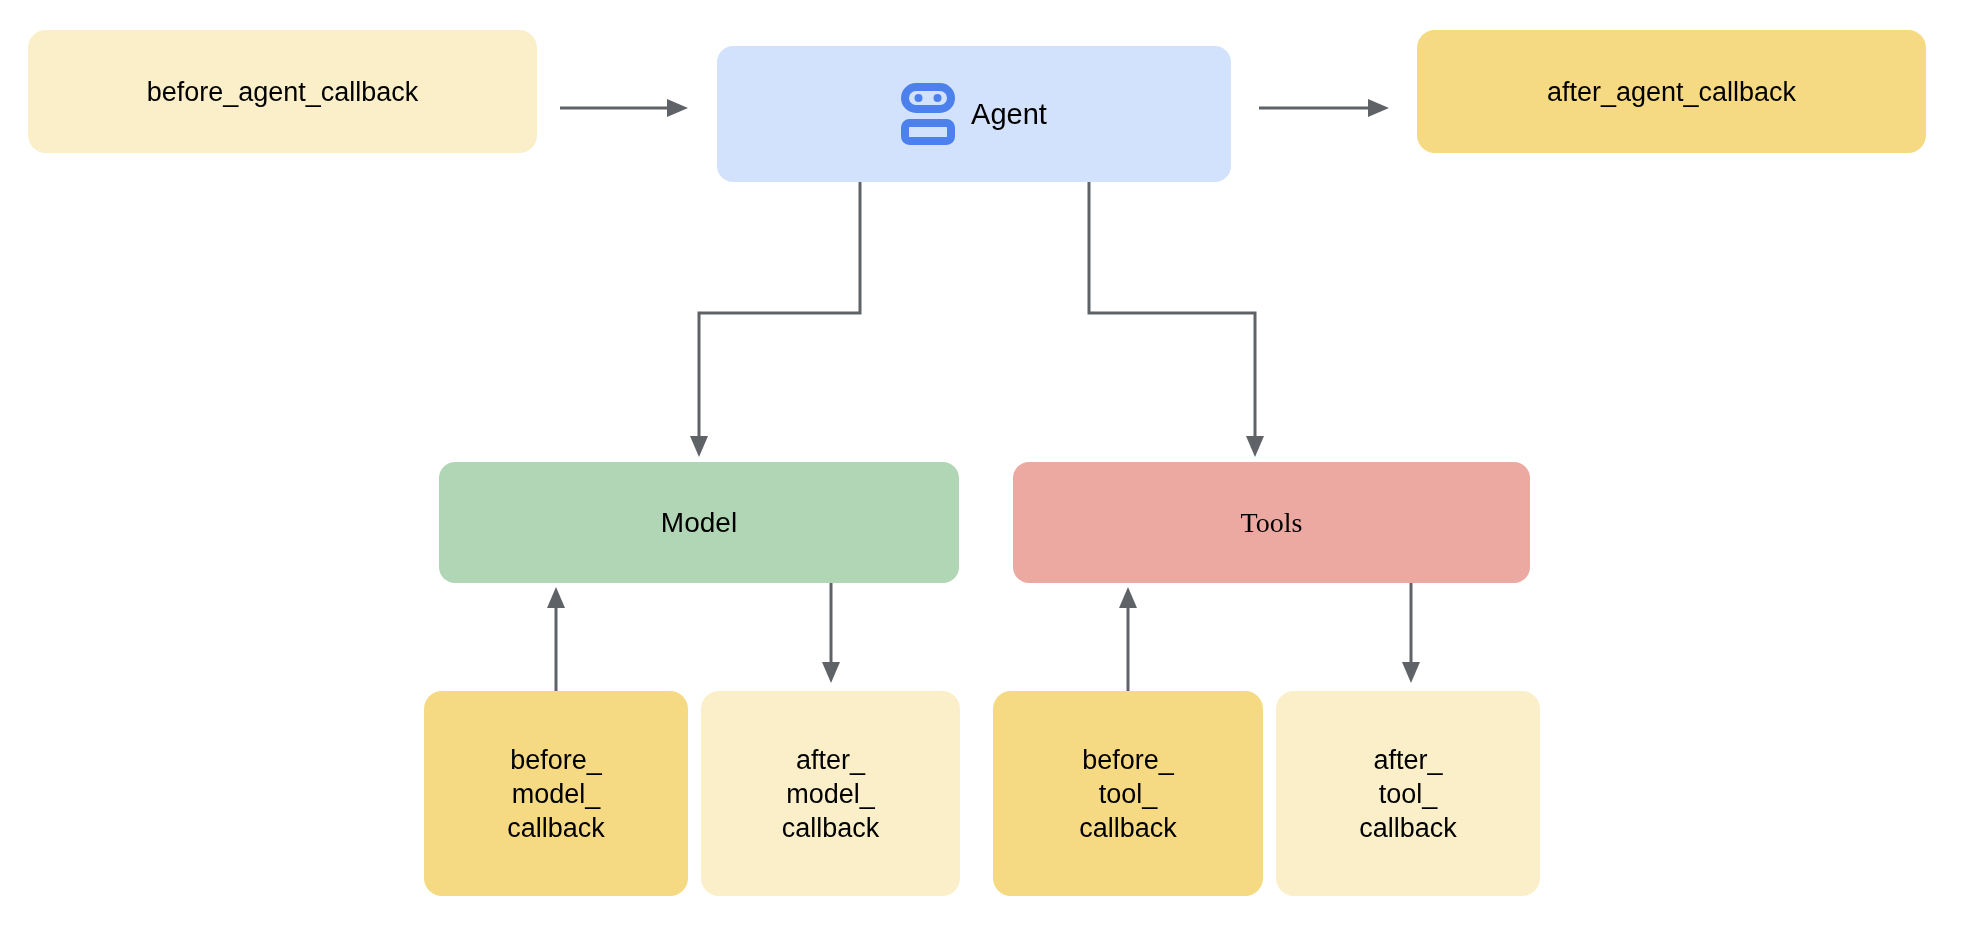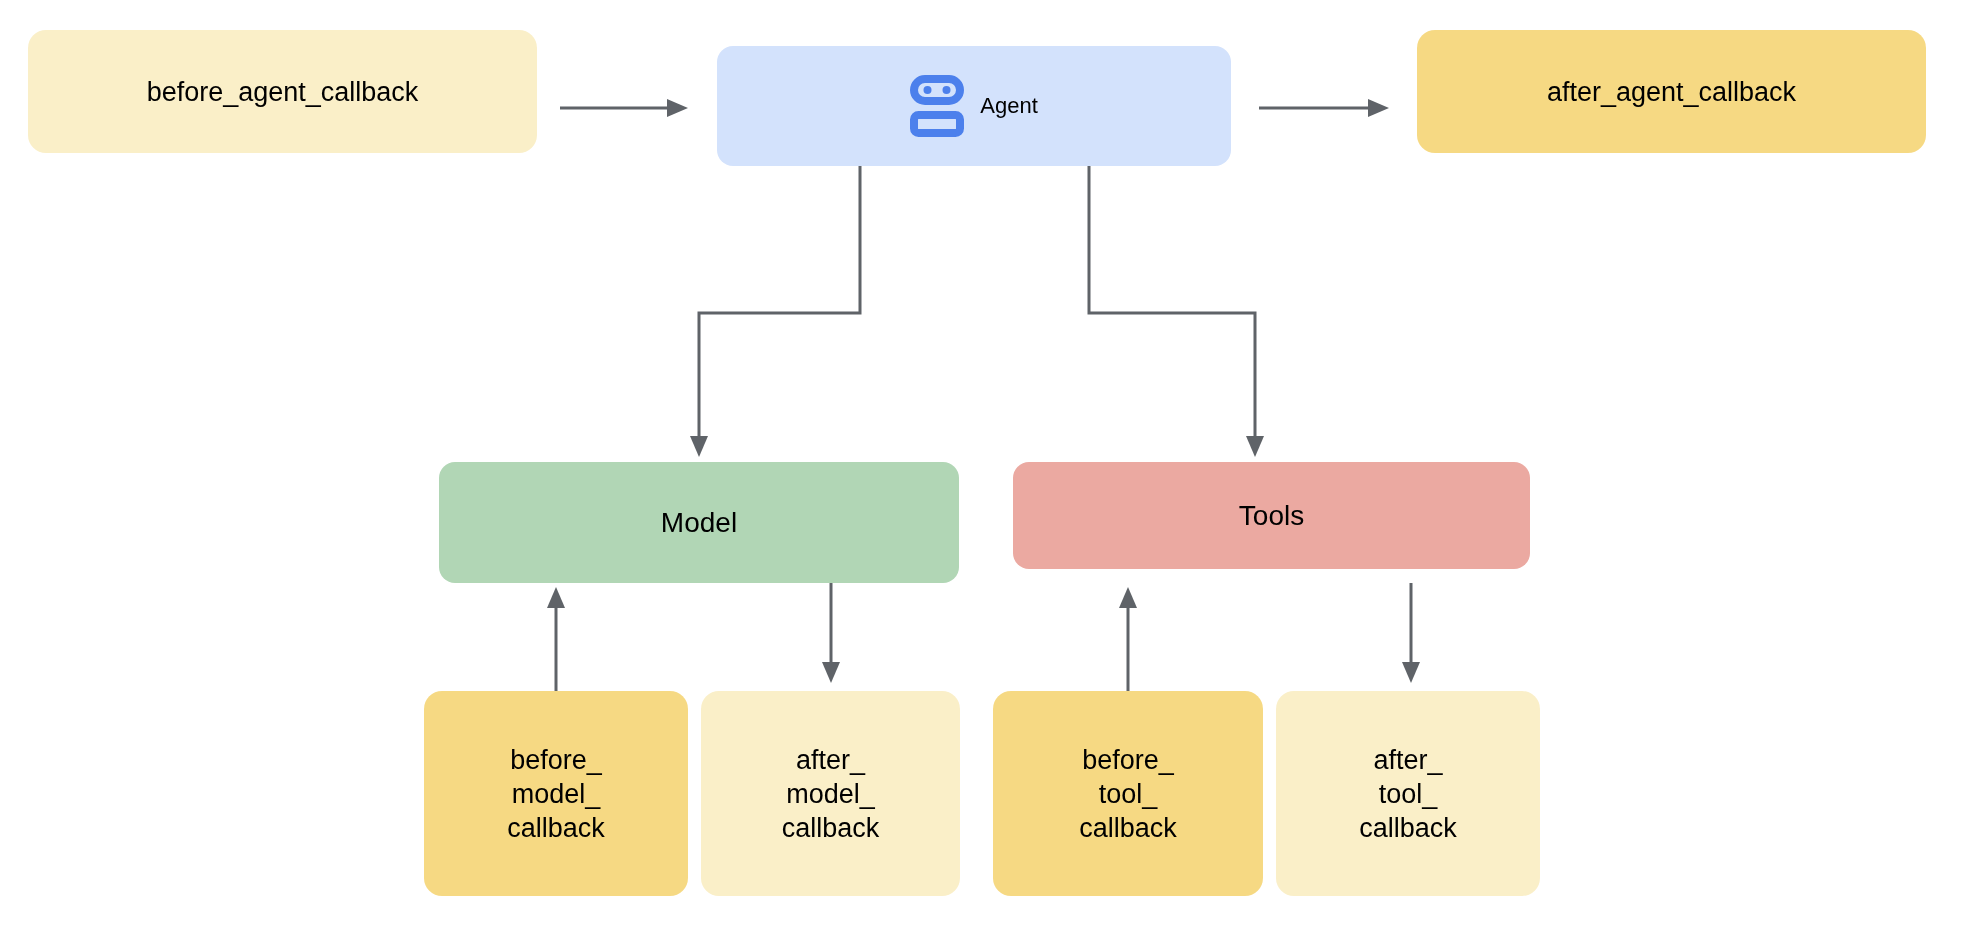--- a/index.html
+++ b/index.html
@@ -18,24 +18,24 @@
     text-align:center;
     border-radius:18px;
     font-size:27px;
     line-height:34px;
     color:#000000;
     box-sizing:border-box;
   }
   .node .label{white-space:pre;}
   
   #n-before-agent{left:28px;  top:30px;  width:509px; height:123px;}
-  #n-agent       {left:717px; top:46px;  width:514px; height:120px; border-radius:16px; font-size:22px;}
+  #n-agent       {left:717px; top:46px;  width:514px; height:136px; border-radius:16px; font-size:29px;}
   #n-after-agent {left:1417px;top:30px;  width:509px; height:123px;text-align:center;}
   #n-model       {left:439px; top:462px; width:520px; height:121px; border-radius:16px; font-size:28px;}
-  #n-tools       {left:1013px;top:462px; width:517px; height:107px; border-radius:16px; font-size:28px;}
+  #n-tools       {left:1013px;top:462px; width:517px; height:121px; border-radius:16px; font-size:28px;font-family:Liberation Serif, serif;}
   #n-before-model{left:424px; top:691px; width:264px; height:205px;}
   #n-after-model {left:701px; top:691px; width:259px; height:205px;}
   #n-before-tool {left:993px; top:691px; width:270px; height:205px;}
   #n-after-tool  {left:1276px;top:691px; width:264px; height:205px;}
   .agent-inner{display:flex;align-items:center;justify-content:center;gap:16px;}
   .edge{stroke:var(--arrow,#5F6368);stroke-width:3;fill:none;stroke-linejoin:miter;}
   .arrowhead{fill:var(--arrow,#5F6368);}
 </style>
 </head>
 <body>

